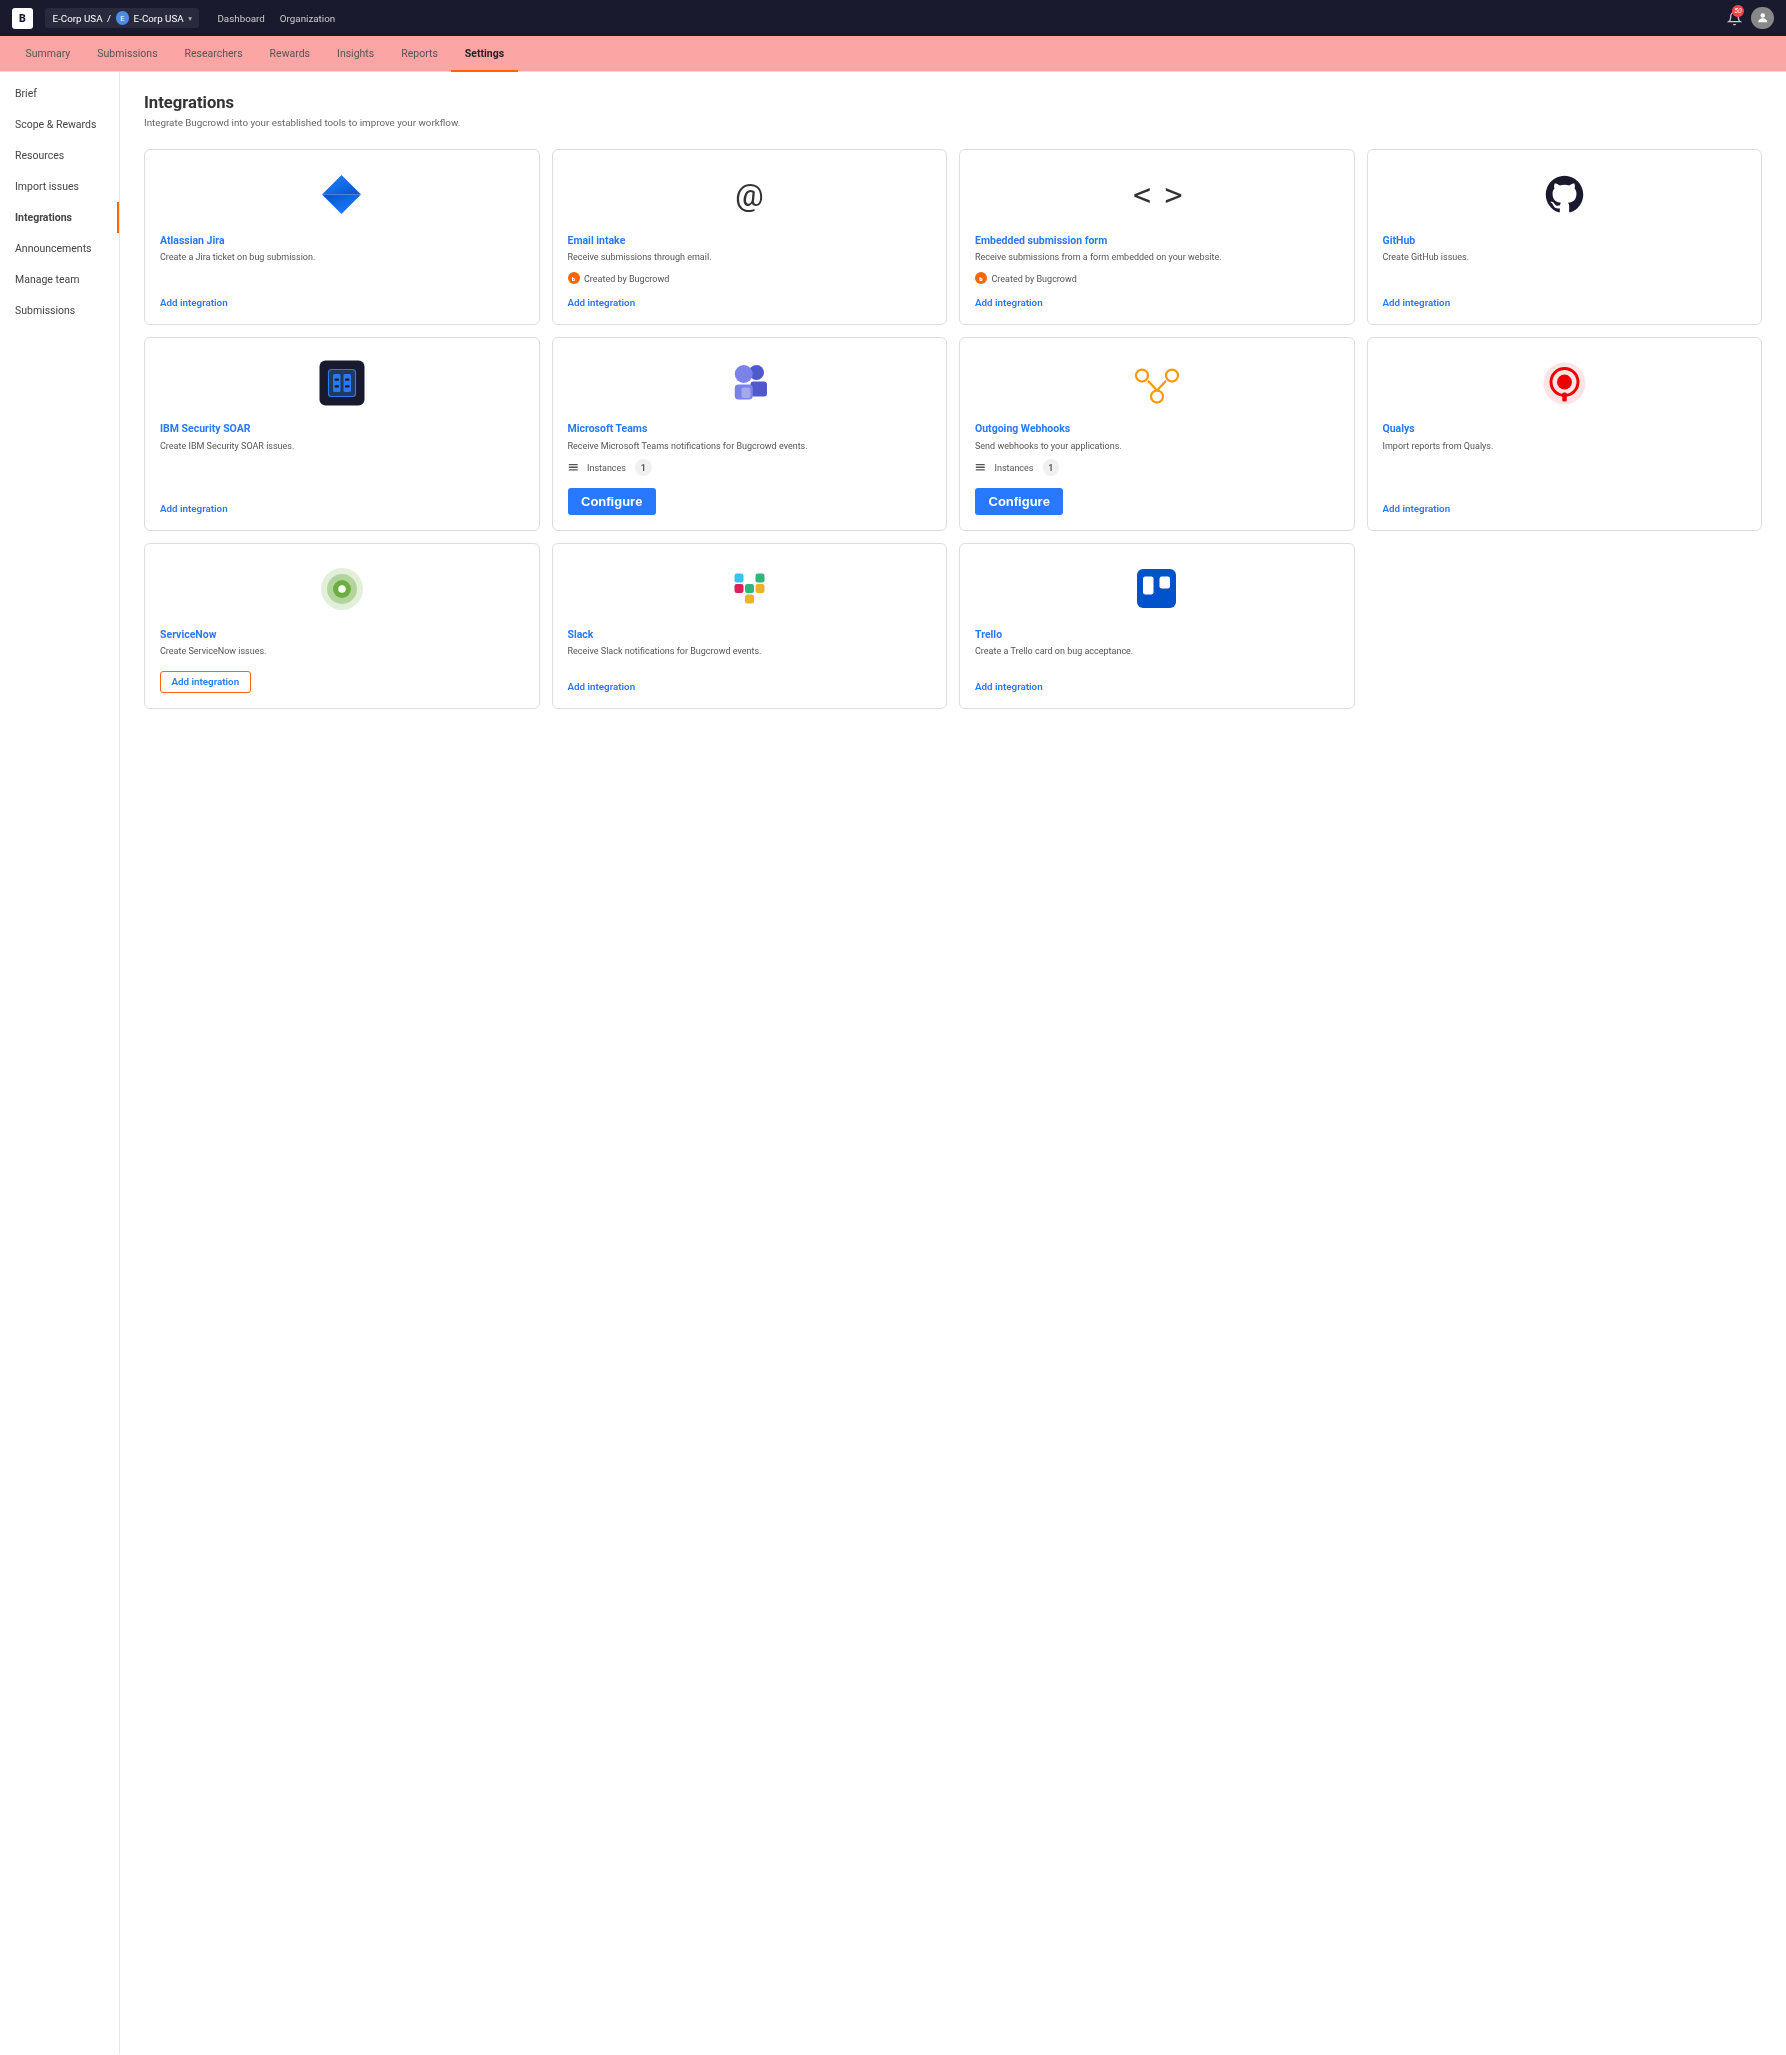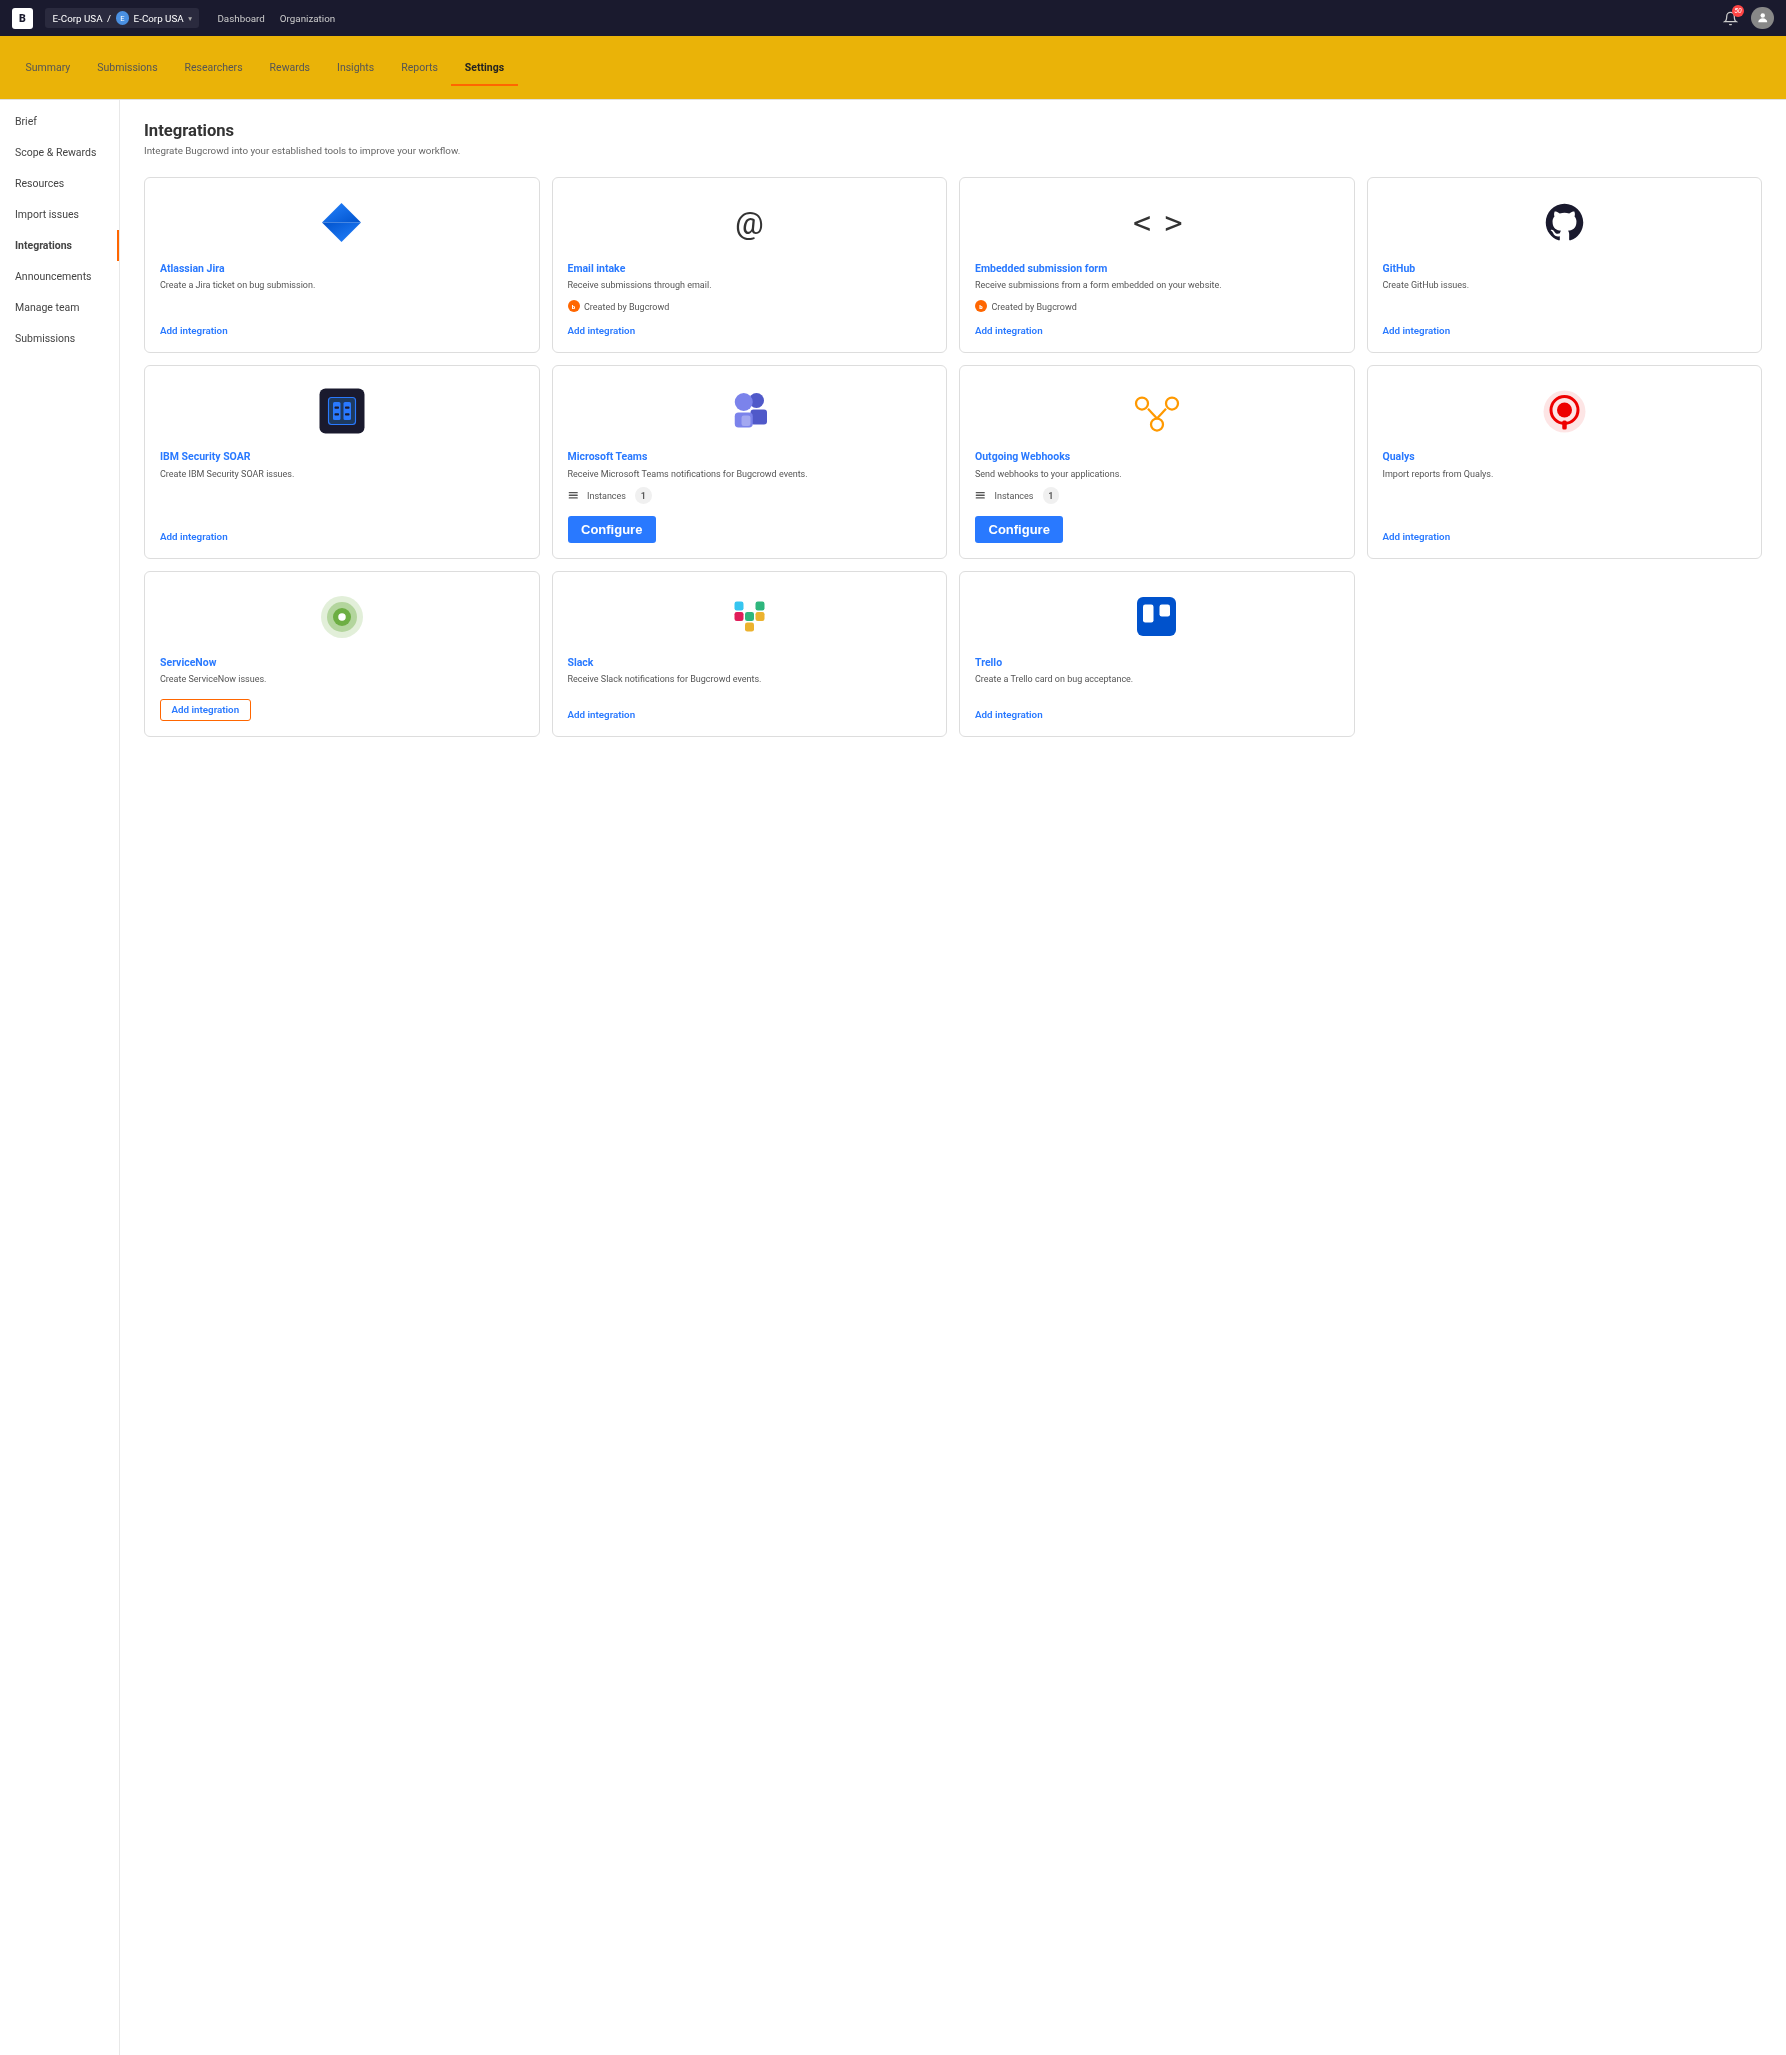--- a/index.html
+++ b/index.html
@@ -32,38 +32,38 @@
       display: flex; align-items: center; justify-content: center;
       font-size: 7.5px; color: #fff;
     }
     .topbar-chevron { color: #aaa; font-size: 7.5px; }
     .topbar-links { display: flex; gap: 15px; color: #ccc; font-size: 9.8px; margin-left: 6px; }
     .topbar-links span { cursor: pointer; }
     .topbar-right { margin-left: auto; display: flex; align-items: center; gap: 9px; }
     .notif-btn {
       position: relative; cursor: pointer;
       width: 24px; height: 24px;
-      display: flex; align-items: center; justify-content: center; font-style: italic;
+      display: flex; align-items: center; justify-content: flex-end; font-style: italic;
     }
     .notif-badge {
       position: absolute; top: -1.5px; right: -1.5px;
       background: #f44; color: #fff; border-radius: 50%;
       font-size: 6.8px; width: 12px; height: 12px;
       display: flex; align-items: center; justify-content: center;
     }
     .avatar {
       width: 22.6px; height: 22.6px; border-radius: 50%;
       background: #888; display: flex; align-items: center; justify-content: center;
       color: #fff; font-size: 9px; cursor: pointer;
     }
 
     
     .subnav {
       display: flex; border-bottom: 0.8px solid #e0e0e0;
-      padding: 14px 12px; background: #eab308;
+      padding: 0 12px; background: #fca5a5;
     }
     .subnav-item {
       padding: 10.5px 13.5px; font-size: 10.5px; color: #555; cursor: pointer;
       border-bottom: 2.3px solid transparent; margin-bottom: -0.8px;
       white-space: nowrap;
     }
     .subnav-item.active { font-weight: 700; color: #222; border-bottom-color: #f60; }
 
     
     .main-layout {

